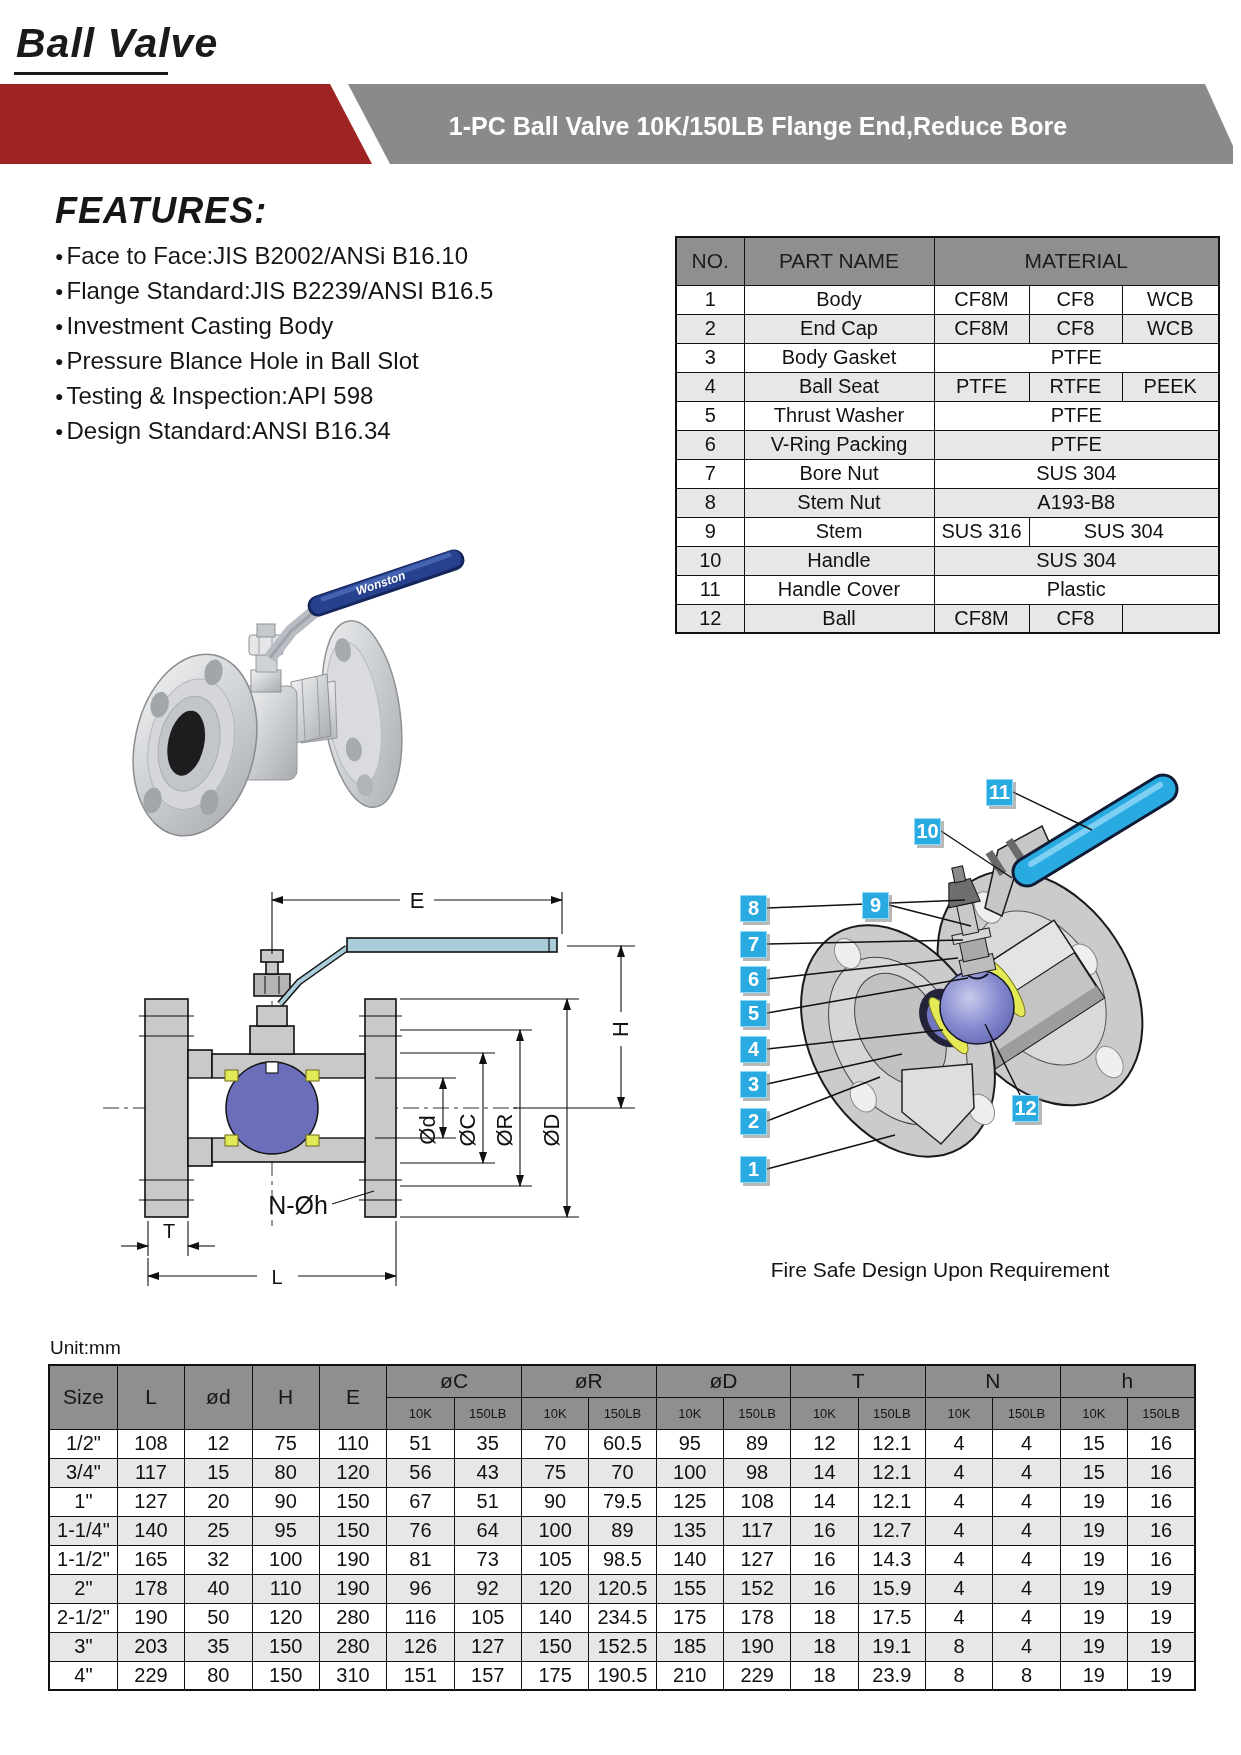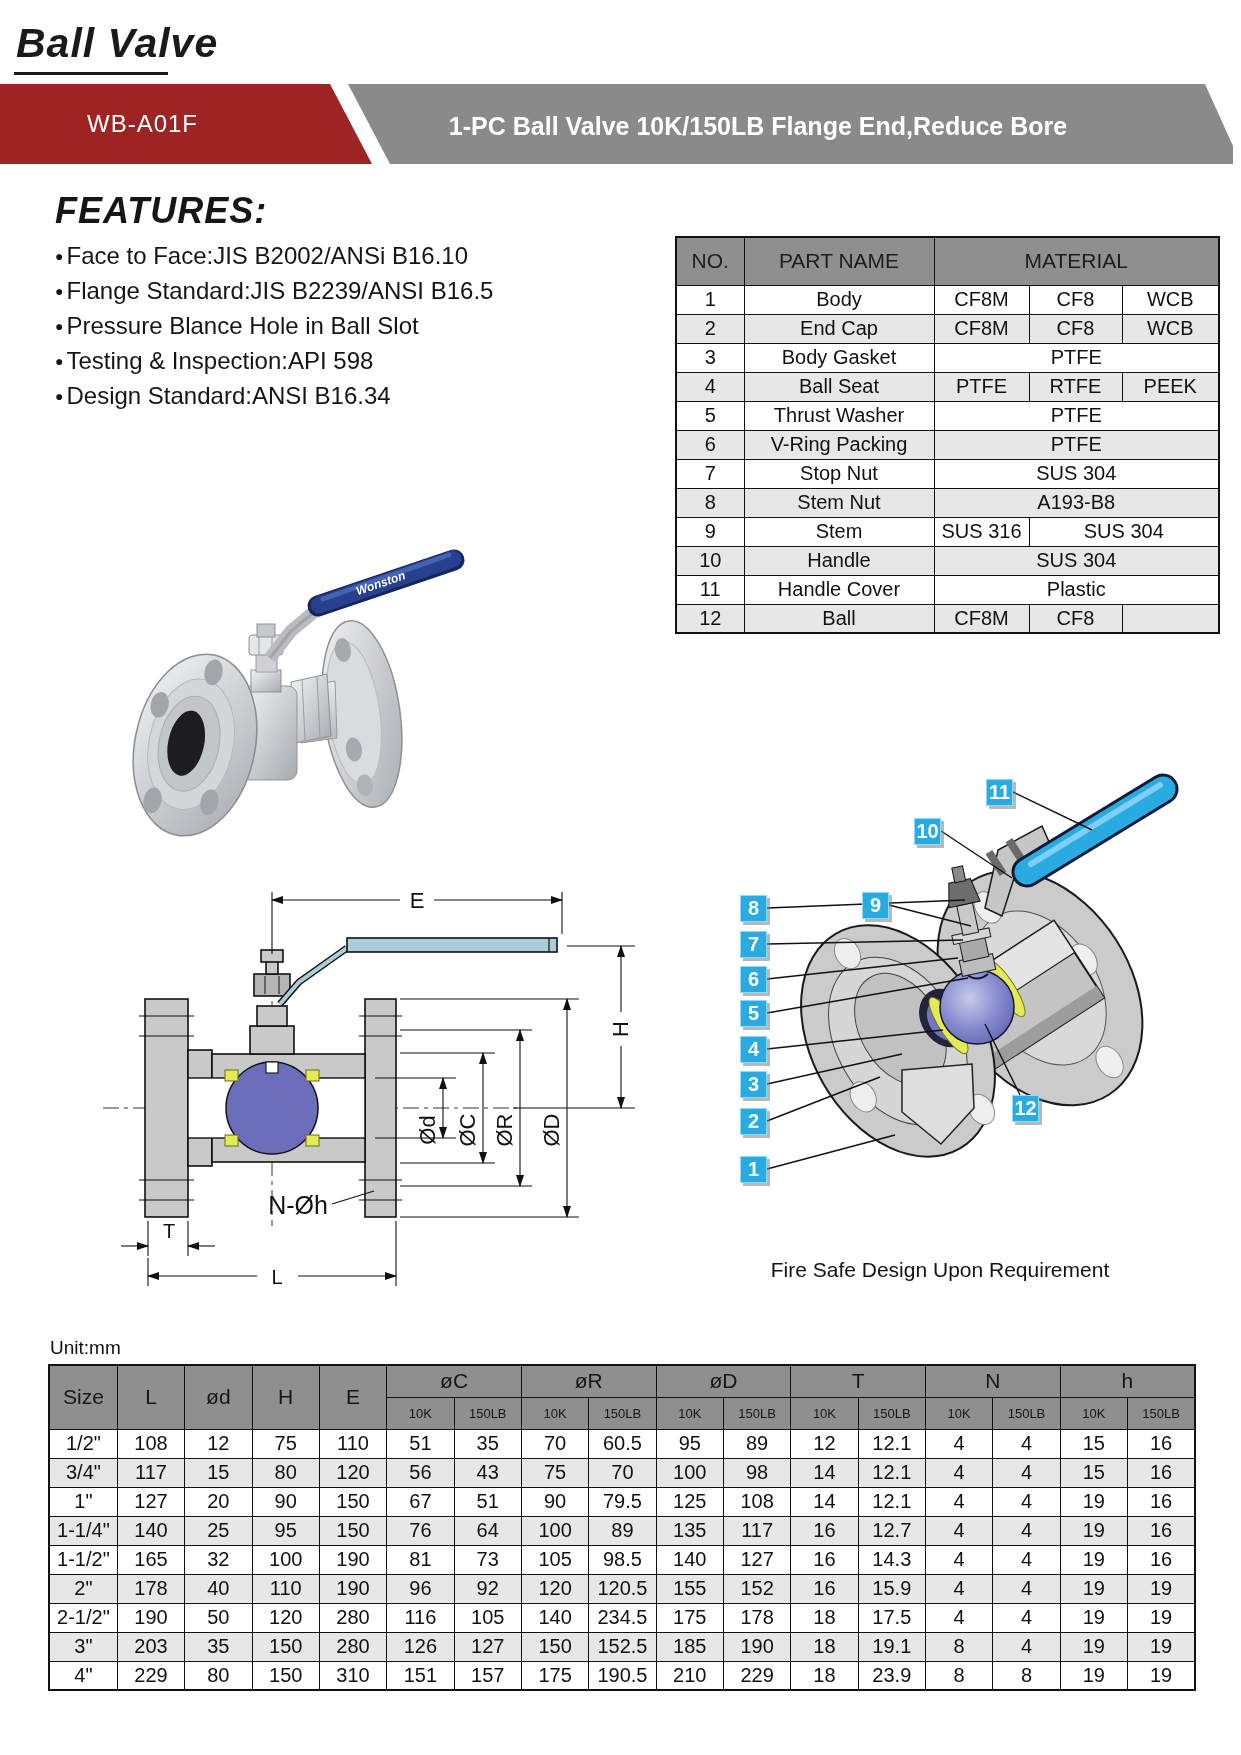--- a/index.html
+++ b/index.html
@@ -64,30 +64,30 @@
 </head>
 <body>
 
 <div class="page">
 
   <div class="page-title">Ball Valve</div>
   <div class="title-underline"></div>
   <div class="banner">
     <div class="red"></div>
     <div class="gray"></div>
-    <div class="model-badge">WB-A01F</div>
     <div class="product-title">1-PC Ball Valve 10K/150LB Flange End,Reduce Bore</div>
   </div>
 
   <div class="features">
     <div class="features-heading">FEATURES:</div>
     <ul class="features-list">
 
     <li>Face to Face:JIS B2002/ANSi B16.10</li>
         <li>Flange Standard:JIS B2239/ANSI B16.5</li>
+        <li>Investment Casting Body</li>
         <li>Pressure Blance Hole in Ball Slot</li>
         <li>Testing &amp; Inspection:API 598</li>
         <li>Design Standard:ANSI B16.34</li>
       </ul>
   </div>
 
   <table class="parts-table">
     <colgroup>
         <col style="width:68px">
         <col style="width:190px">
@@ -134,21 +134,21 @@
           <td>Thrust Washer</td>
           <td colspan="3">PTFE</td>
         </tr>
         <tr class="alt">
           <td>6</td>
           <td>V-Ring Packing</td>
           <td colspan="3">PTFE</td>
         </tr>
         <tr>
           <td>7</td>
-          <td>Stop Nut</td>
+          <td>Bore Nut</td>
           <td colspan="3">SUS 304</td>
         </tr>
         <tr class="alt">
           <td>8</td>
           <td>Stem Nut</td>
           <td colspan="3">A193-B8</td>
         </tr>
         <tr>
           <td>9</td>
           <td>Stem</td>

